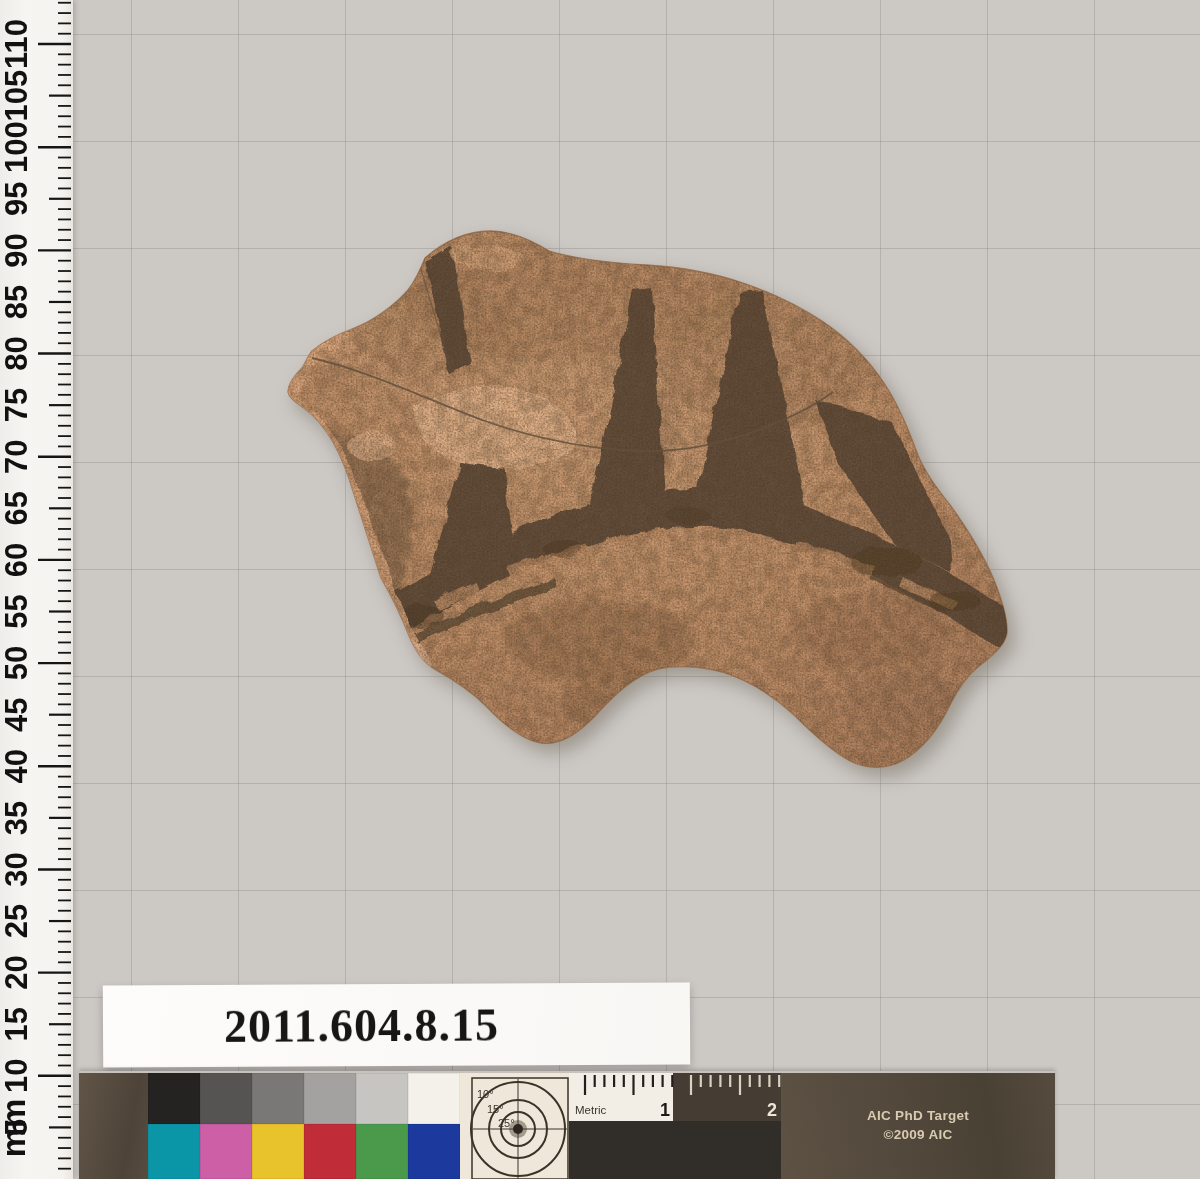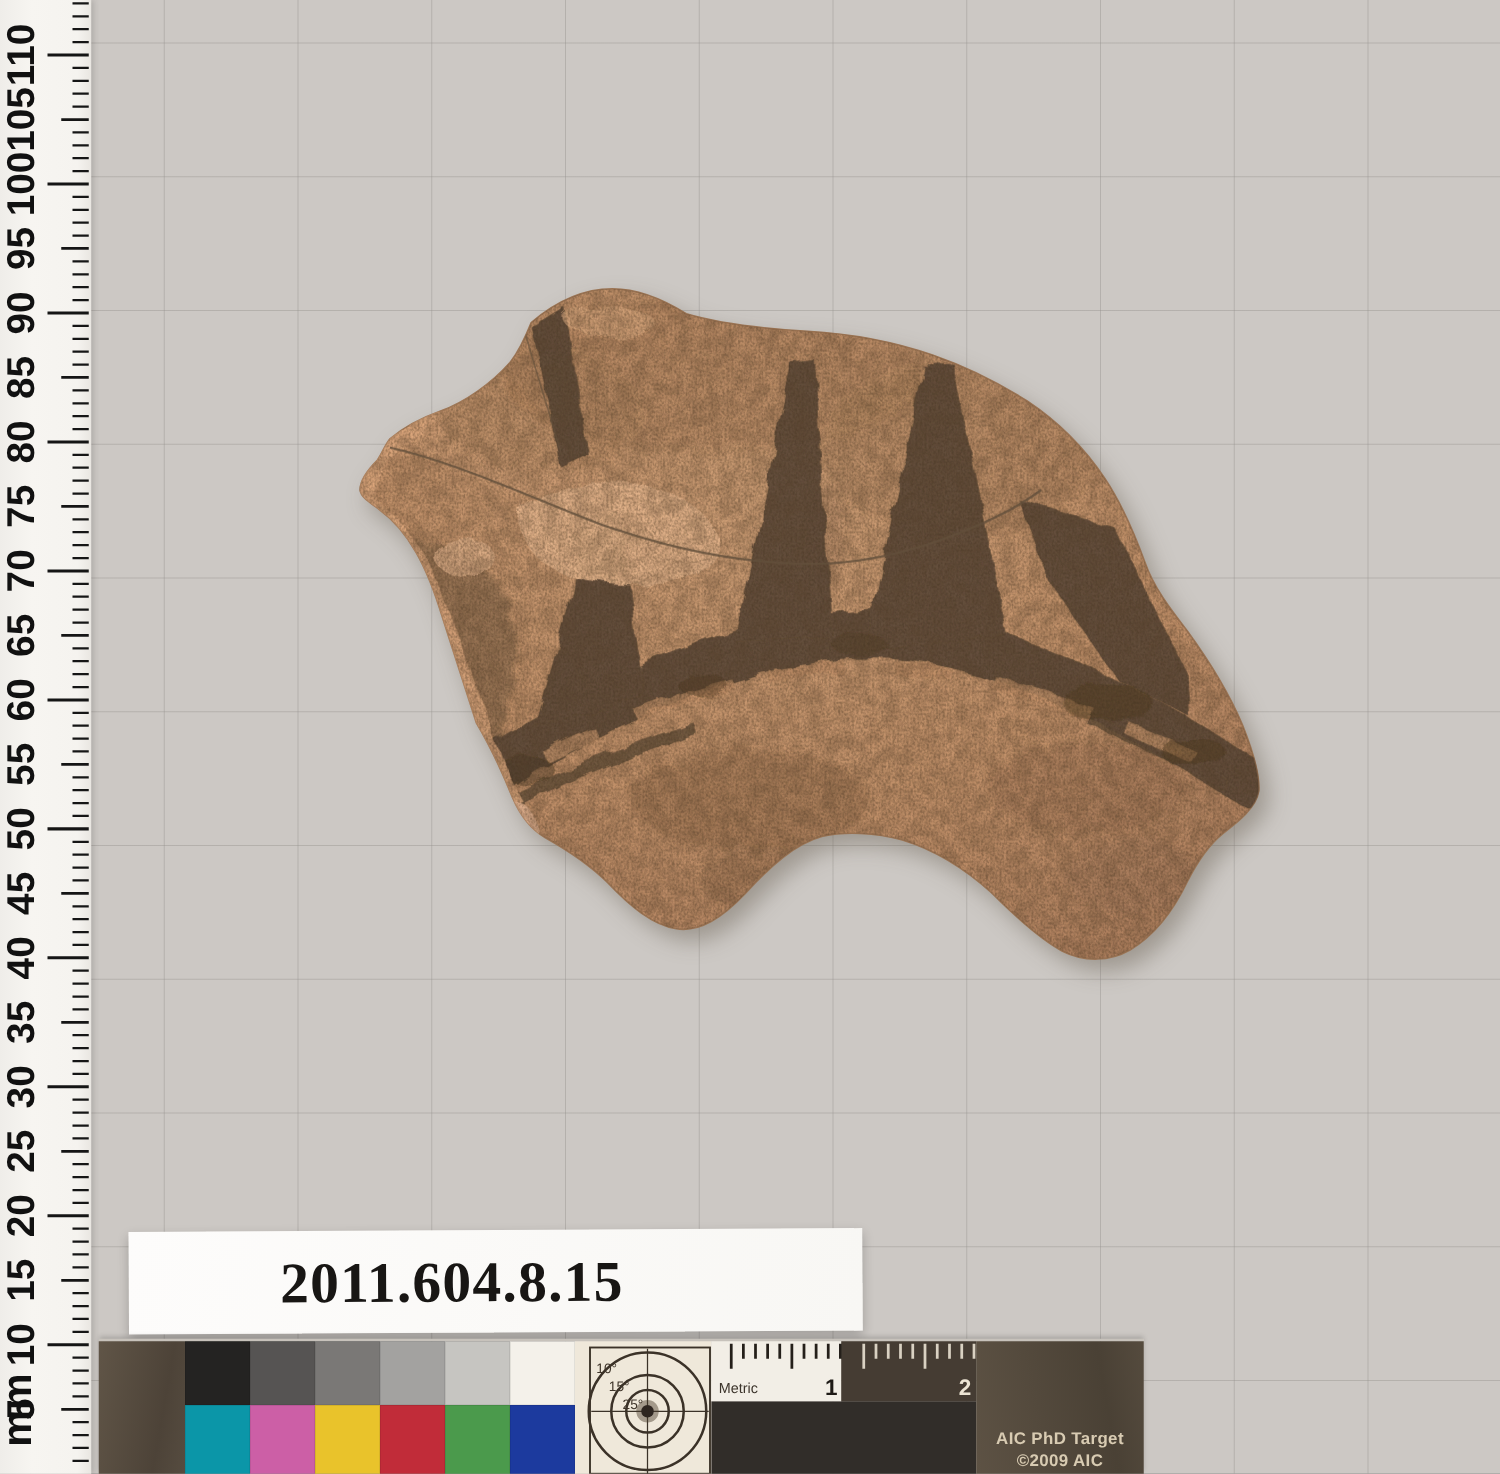--- a/index.html
+++ b/index.html
@@ -33,40 +33,40 @@
     box-shadow:0 4px 9px rgba(0,0,0,.22);
     display:flex;align-items:center;justify-content:center;
     padding-right:70px;box-sizing:border-box;
   }
   .acc-label .acc-text{
     font-family:"Liberation Serif", serif;font-weight:bold;font-size:46px;
     color:#181614;letter-spacing:1px;
   }
   
   .target{
-    position:absolute;left:79px;top:1071px;width:836px;height:108px;
+    position:absolute;left:79px;top:1071px;width:976px;height:108px;
     display:flex;box-sizing:border-box;border-top:2px solid #c7c2bb;
     box-shadow:0 -2px 4px rgba(0,0,0,.18);
   }
   .t-edge{width:69px;height:100%;background:linear-gradient(100deg,#605547,#4d4338 70%,#564c40);}
   .t-patches{width:312px;height:100%;display:flex;flex-direction:column;}
   .t-row{display:flex;width:100%;}
   .t-row.gray{height:51px;}
   .t-row.color{height:55px;}
   .t-cell{flex:1;height:100%;box-shadow:inset 0 0 0 .5px rgba(0,0,0,.12);}
   .t-bull{width:109px;height:100%;background:#efe8da;position:relative;}
   .t-ruler{width:212px;height:100%;display:flex;flex-direction:column;}
   .t-ruler-top{height:48px;position:relative;display:flex;justify-content:space-between;}
   .t-ruler-white{width:104px;height:100%;background:#f2eee6;}
   .t-ruler-dark{width:108px;height:100%;background:#453c33;}
   .t-ruler-top svg{position:absolute;left:0;top:0;}
   .t-ruler-bottom{flex:1;background:#312d29;}
   .t-right{
     flex:1;background:linear-gradient(80deg,#5d5244,#4a4135 75%,#554b3e);
-    display:flex;flex-direction:column;justify-content:flex-end;align-items:center;
+    display:flex;flex-direction:column;justify-content:center;align-items:center;
     padding-bottom:1px;
   }
   .t-right .t-title,.t-right .t-copy{
     color:#d8cbb2;font-size:13.5px;font-weight:bold;line-height:1.35;
     letter-spacing:.3px;text-align:center;white-space:nowrap;
   }
 </style>
 </head>
 <body>
 

